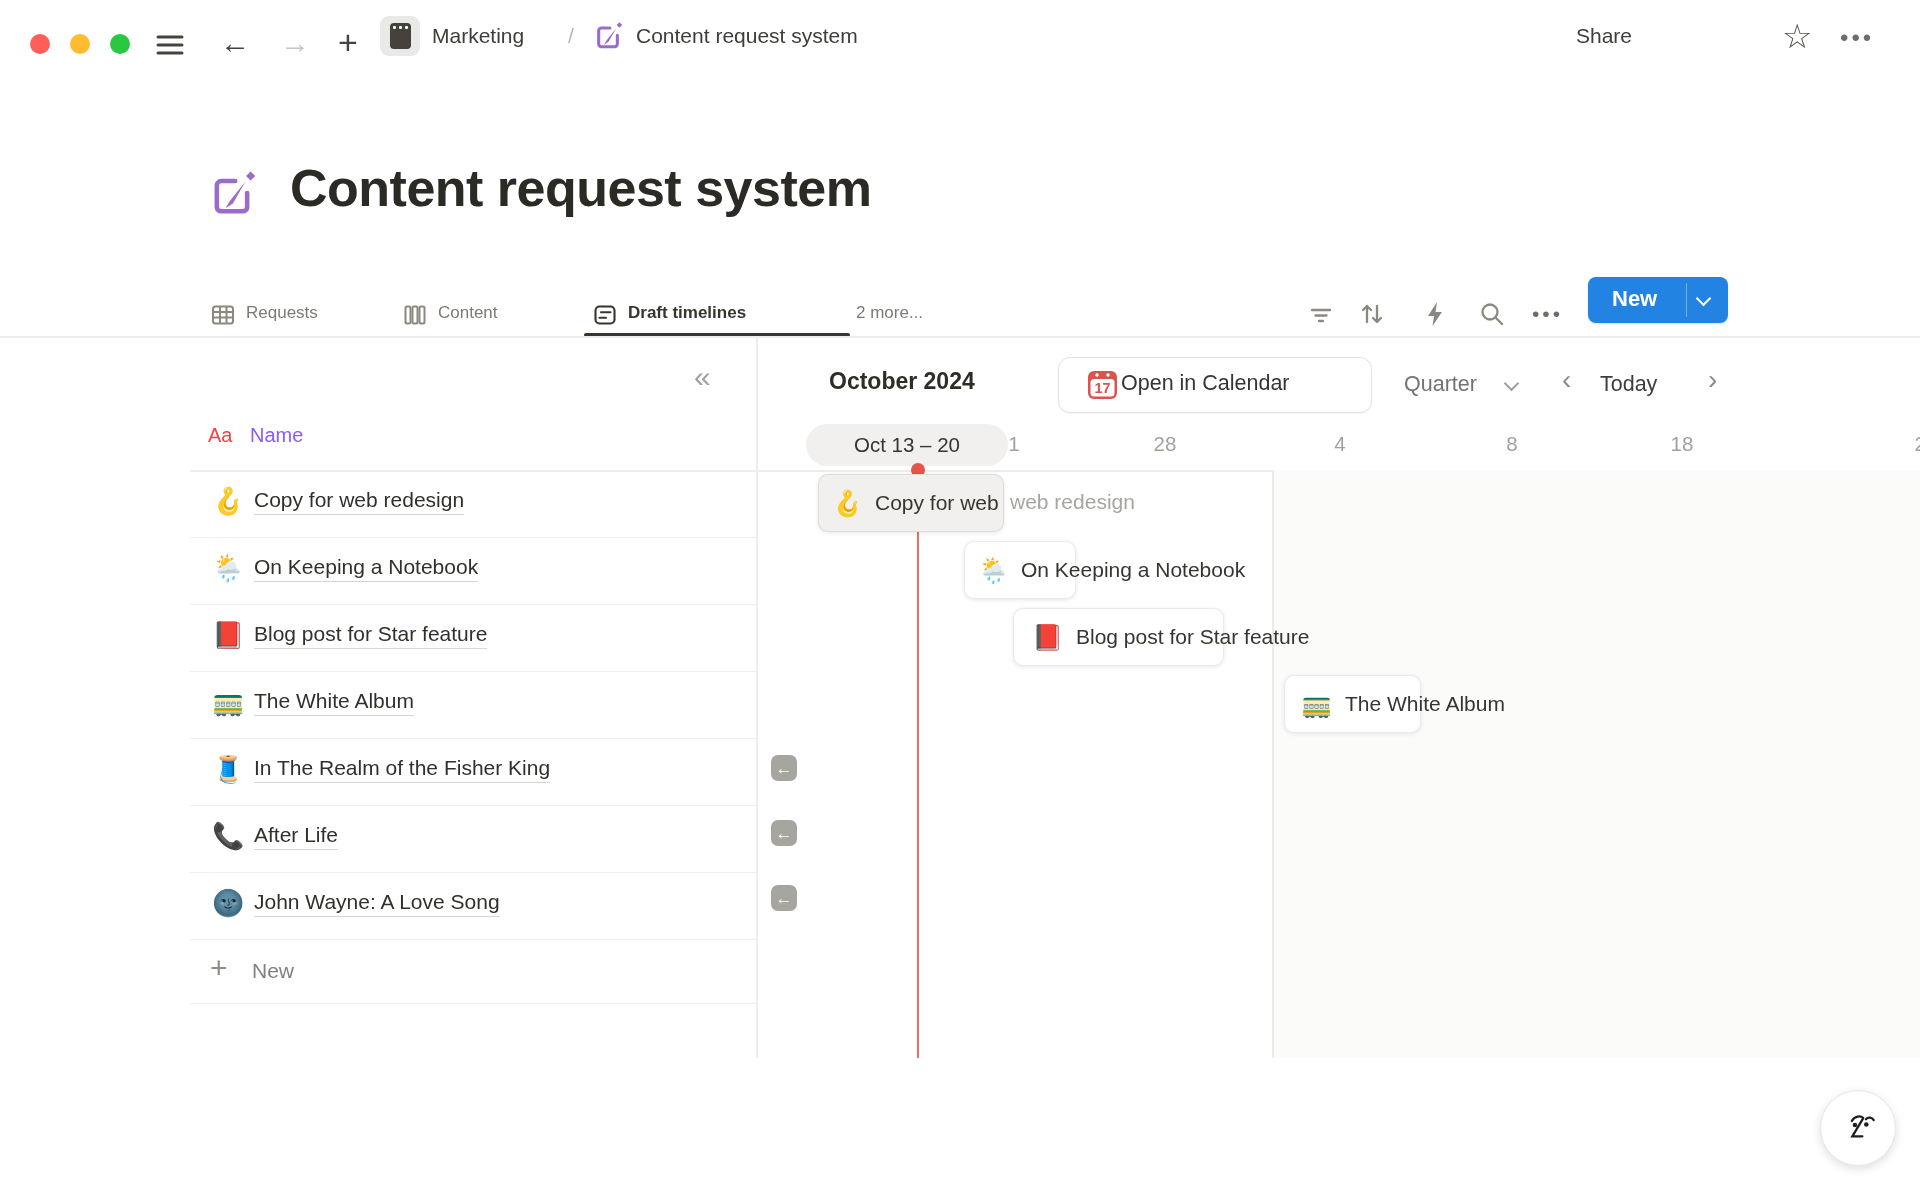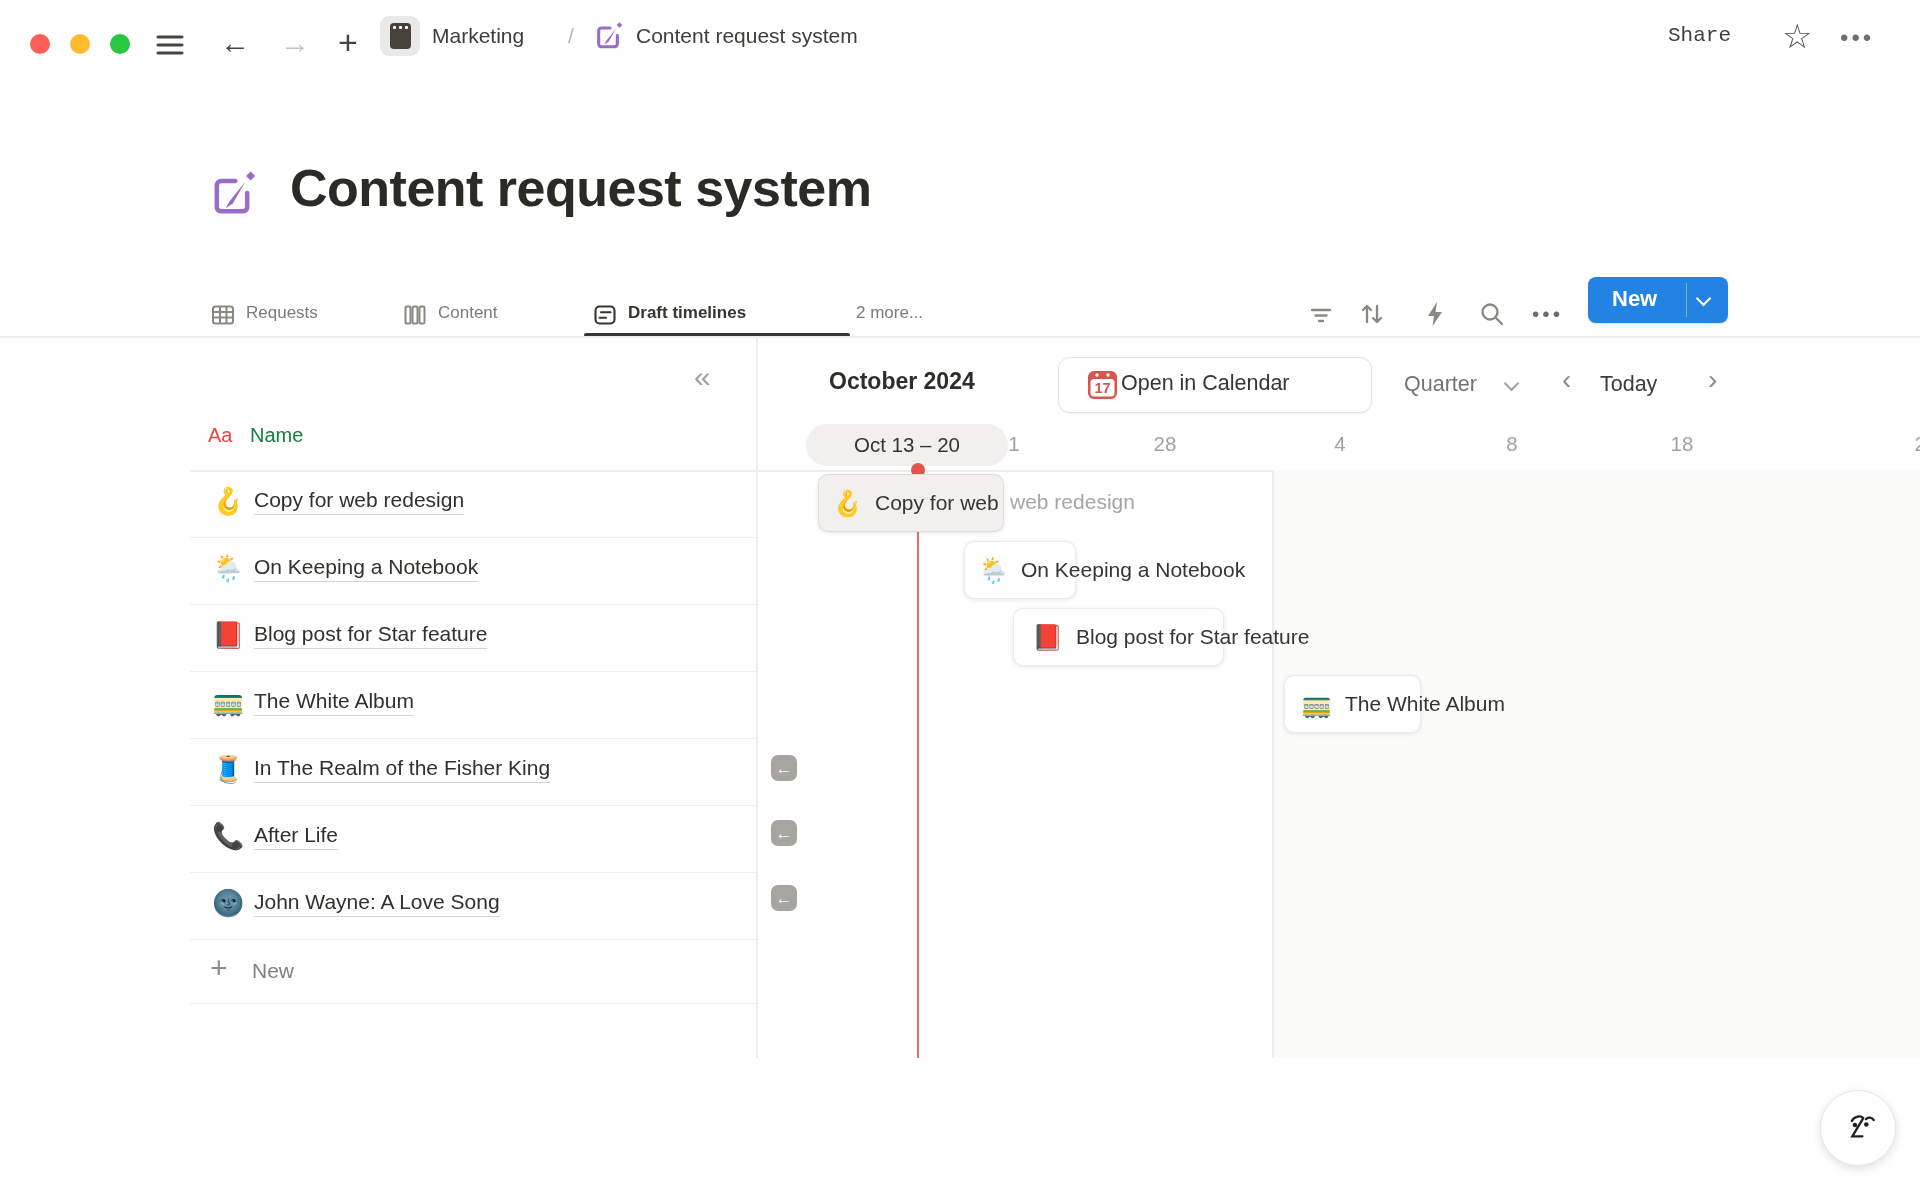--- a/index.html
+++ b/index.html
@@ -22,21 +22,21 @@
   .tab-label.active{color:#37352f;font-weight:600;}
   .hairline{background:#ededeb;}
   .tab-underline{background:#37352f;border-radius:2px;}
   
   .tb-dots{font-size:21px;color:#6f6d68;letter-spacing:3px;}
   .new-btn{width:140px;height:46px;border-radius:8px;background:#2383e2;box-shadow:0 1px 2px rgba(0,0,0,.15);}
   .new-btn .lbl{position:absolute;left:24px;top:9px;font-size:22px;font-weight:600;color:#fff;}
   .new-btn .div{position:absolute;left:98px;top:6px;width:1px;height:34px;background:rgba(255,255,255,.38);}
   .chev{display:inline-block;width:9px;height:9px;border-right:2.4px solid currentColor;border-bottom:2.4px solid currentColor;transform:rotate(45deg);}
   
-  .col-header{font-size:20px;color:#15803d;}
+  .col-header{font-size:20px;color:#8b5cf6;}
   .row-title{font-size:21px;font-weight:500;color:#32302b;border-bottom:1.5px solid #d8d6d1;padding-bottom:2px;}
   .row-emoji{font-size:26px;line-height:1;}
   .sep{background:#efefed;height:1px;}
   
   .month-label{font-size:23px;font-weight:600;color:#2f2d28;}
   .cal-btn{width:312px;height:54px;border-radius:12px;border:1px solid #e3e2de;background:#fff;box-shadow:0 1px 2px rgba(0,0,0,.05);}
   .ghost-gray{color:#737373;font-size:21.5px;}
   .nav-arrow{font-size:28px;color:#8b8984;line-height:1;}
   .pill{background:#f1f0ee;border-radius:21px;display:flex;align-items:center;justify-content:center;
         font-size:20.5px;font-weight:500;color:#37352f;}
@@ -80,21 +80,21 @@
   <div class="abs crumb" style="left:568px;top:24px;color:#b9b7b3;">/</div>
   <div class="abs" style="left:592px;top:20px;">
     <svg width="32" height="32" viewBox="0 0 24 24">
       <path d="M19 11.5v6.5a2 2 0 0 1-2 2H7a2 2 0 0 1-2-2V8a2 2 0 0 1 2-2h6.5" fill="none" stroke="#9a6bc9" stroke-width="2.3" stroke-linecap="round"></path>
       <path d="M18.2 6.2 L11 15.2 L9 18.6 L12.4 16.4 Z" fill="#9a6bc9"></path>
       <path d="M20.6 1.6 l2.1 2.1 -2.1 2.1 -2.1 -2.1 Z" fill="#9a6bc9"></path>
     </svg>
   </div>
   <div class="abs crumb nowrap" style="left:636px;top:24px;">Content request system</div>
 
-  <div class="abs crumb" style="left:1668px;top:24px;font-family:Liberation Mono, monospace;">Share</div>
+  <div class="abs crumb" style="left:1576px;top:24px;">Share</div>
   <div class="abs" style="left:1782px;top:16px;font-size:34px;color:#55534e;">☆</div>
   <div class="abs tb-dots" style="left:1840px;top:24px;font-size:24px;">•••</div>
 </div>
 
 <div class="abs" style="left:206px;top:168px;">
   <svg width="52" height="52" viewBox="0 0 24 24">
     <path d="M19 11.5v6.5a2 2 0 0 1-2 2H7a2 2 0 0 1-2-2V8a2 2 0 0 1 2-2h6.5" fill="none" stroke="#9a6bc9" stroke-width="2.1" stroke-linecap="round"></path>
     <path d="M18.2 6.2 L11 15.2 L9 18.6 L12.4 16.4 Z" fill="#9a6bc9"></path>
     <path d="M20.6 1.6 l2.1 2.1 -2.1 2.1 -2.1 -2.1 Z" fill="#9a6bc9"></path>
   </svg>

